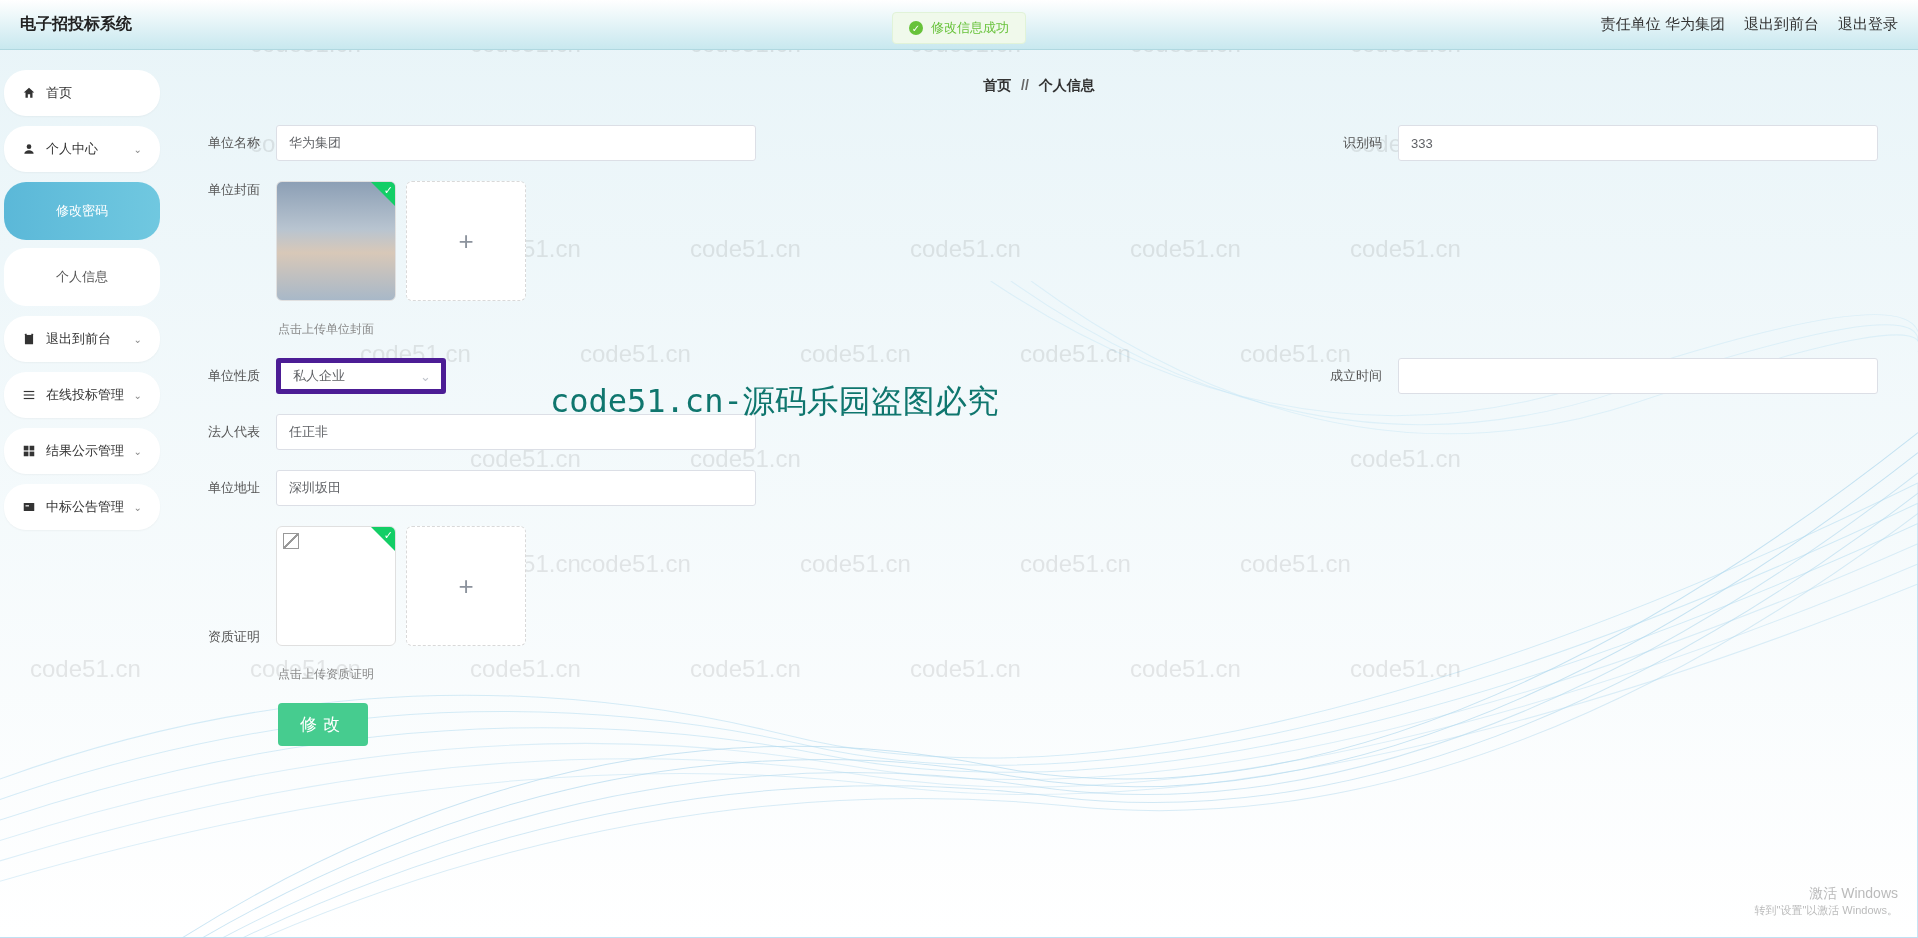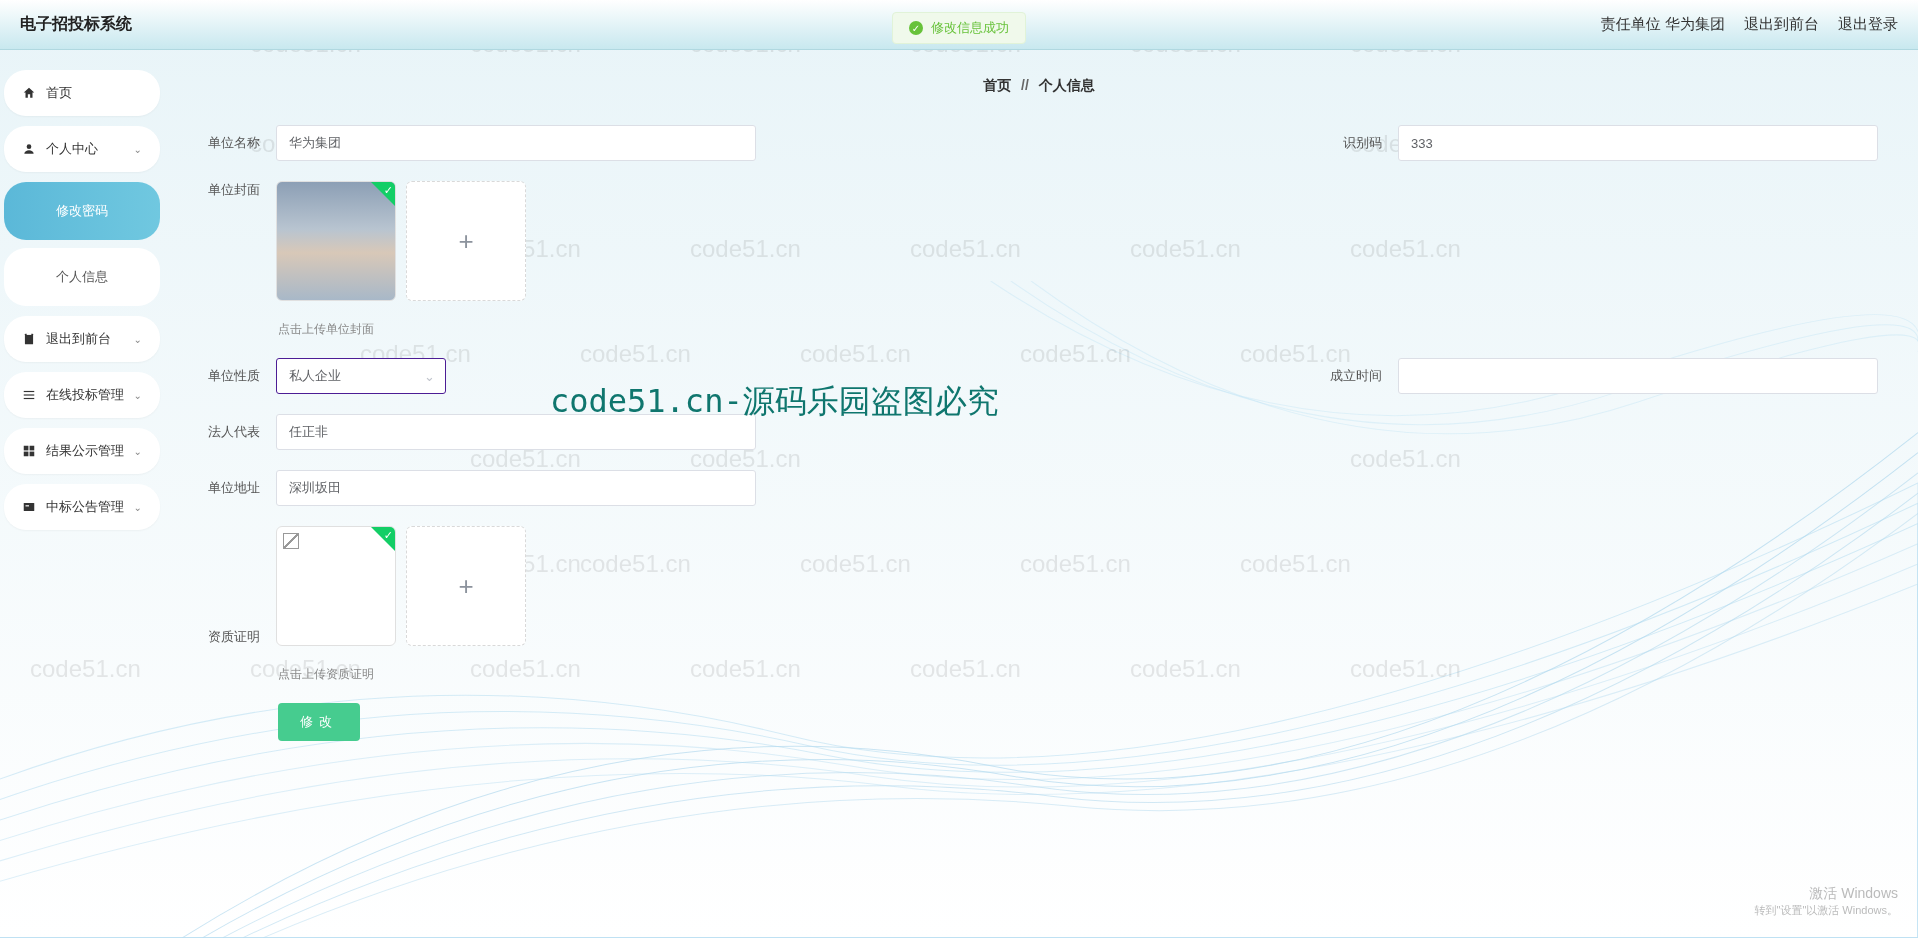--- a/index.html
+++ b/index.html
@@ -149,21 +149,21 @@
       border-radius: 3px;
       padding: 0 12px;
       font-size: 13px;
       color: #606266;
       background: #fff;
       width: 480px;
     }
     .form-input.small { width: 480px; }
     .form-select {
       height: 36px;
-      border: 1px solid #4c1d95;
+      border: 5px solid #4c1d95;
       border-radius: 3px;
       padding: 0 30px 0 12px;
       font-size: 13px;
       color: #606266;
       background: #fff;
       width: 170px;
       position: relative;
       display: flex;
       align-items: center;
       cursor: pointer;
@@ -232,21 +232,21 @@
       color: #888;
       margin-top: 8px;
       margin-left: 78px;
     }
     .submit-btn {
       background: #46cc8f;
       color: #fff;
       border: none;
       border-radius: 4px;
       padding: 10px 22px;
-      font-size: 13px;
+      font-size: 17px;
       cursor: pointer;
       margin-left: 78px;
       margin-top: 20px;
       letter-spacing: 6px;
     }
     .windows-activate {
       position: fixed;
       bottom: 20px;
       right: 20px;
       color: rgba(120,120,120,0.5);

